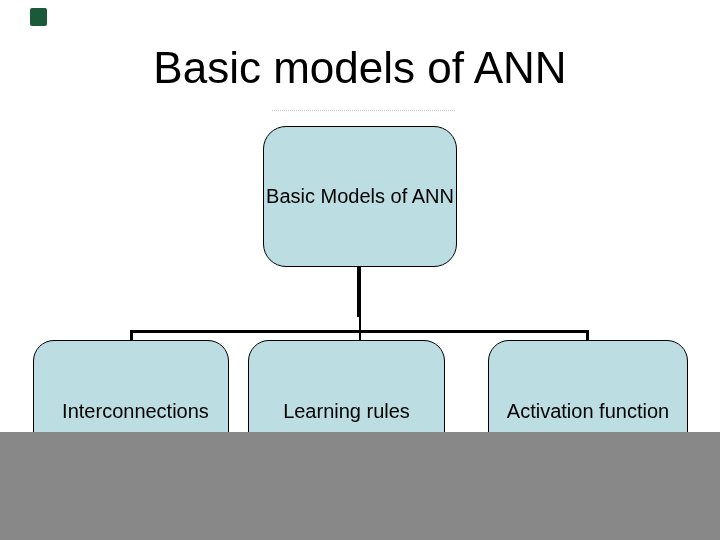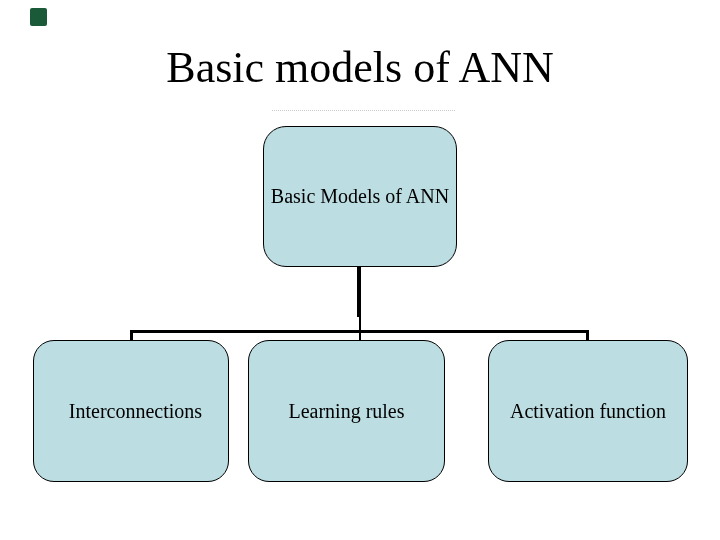--- a/index.html
+++ b/index.html
@@ -1,21 +1,21 @@
 <!DOCTYPE html>
 <html><head>
 <meta charset="utf-8">
 <style>
   html, body { margin: 0; padding: 0; background: #888; }
   .slide {
     position: relative;
-    width: 720px; height: 540px;
+    width: 720px; height: 432px;
     background: #ffffff;
     overflow: hidden;
-    font-family: Liberation Serif, serif;
+    font-family: Liberation Sans, sans-serif;
   }
 
   
   .corner-square {
     position: absolute; left: 30px; top: 8px;
     width: 17px; height: 18px;
     background: #1b5a38;
     border-radius: 2px;
   }
 

